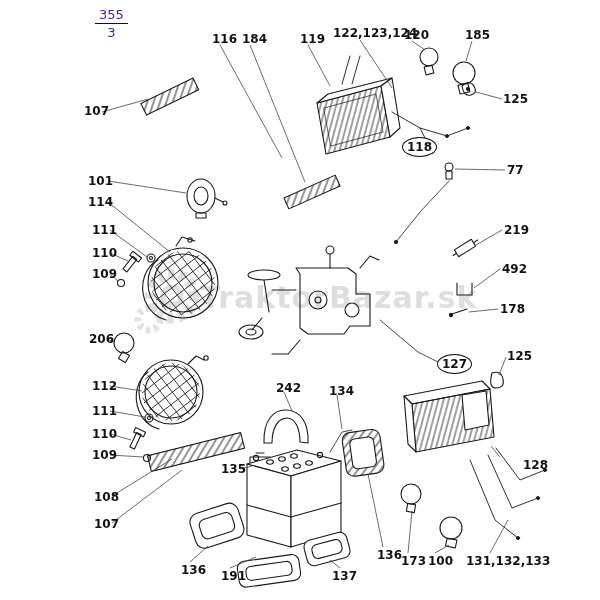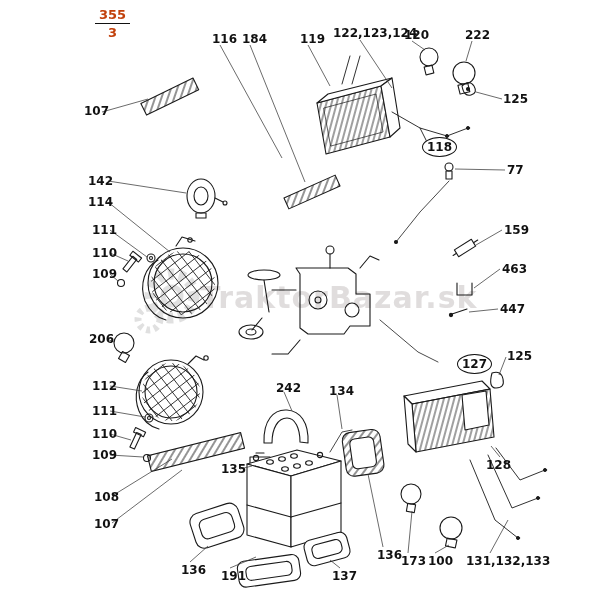--- a/index.html
+++ b/index.html
@@ -6,25 +6,25 @@
   #stage{
     position:relative;width:600px;height:600px;background:#ffffff;overflow:hidden;
     font-family:"DejaVu Sans","Liberation Sans",sans-serif;
   }
   #diagram{position:absolute;left:0;top:0;}
   .lbl{
     position:absolute;font-size:12px;font-weight:600;color:#111;
     white-space:nowrap;line-height:1;
   }
   .lbl.circled{
-    border:1.2px solid #111;border-radius:50%;padding:3px 4px;background:#fff;margin-left:20px;
+    border:1.2px solid #111;border-radius:50%;padding:3px 4px;background:#fff;
   }
   .fig-ref{
-    position:absolute;left:95px;top:7px;text-align:center;color:#c2410c;
-    font-size:13px;font-weight:700;
+    position:absolute;left:95px;top:7px;text-align:center;color:#4c1d95;
+    font-size:13px;font-weight:400;
   }
   .fig-ref .num{display:block;border-bottom:1.6px solid #111;padding:0 4px 1px;}
   .fig-ref .den{display:block;padding-top:1px;}
 </style>
 </head>
 <body>
 
 <div id="stage">
 
   <svg id="diagram" width="600" height="600" viewBox="0 0 600 600">
@@ -351,47 +351,47 @@
       <line x1="490" y1="553" x2="508" y2="520"></line>
     </g>
   </svg>
 
   <div class="fig-ref">
     <span class="num">355</span>
     <span class="den">3</span>
   </div>
 
   <span class="lbl" style="left:84px;top:105px">107</span>
-  <span class="lbl" style="left:88px;top:175px">142</span>
+  <span class="lbl" style="left:88px;top:175px">101</span>
   <span class="lbl" style="left:88px;top:196px">114</span>
   <span class="lbl" style="left:92px;top:224px">111</span>
   <span class="lbl" style="left:92px;top:247px">110</span>
   <span class="lbl" style="left:92px;top:268px">109</span>
   <span class="lbl" style="left:89px;top:333px">206</span>
   <span class="lbl" style="left:92px;top:380px">112</span>
   <span class="lbl" style="left:92px;top:405px">111</span>
   <span class="lbl" style="left:92px;top:428px">110</span>
   <span class="lbl" style="left:92px;top:449px">109</span>
   <span class="lbl" style="left:94px;top:491px">108</span>
   <span class="lbl" style="left:94px;top:518px">107</span>
   <span class="lbl" style="left:212px;top:33px">116</span>
   <span class="lbl" style="left:242px;top:33px">184</span>
   <span class="lbl" style="left:300px;top:33px">119</span>
   <span class="lbl" style="left:333px;top:27px">122,123,124</span>
   <span class="lbl" style="left:404px;top:29px">120</span>
-  <span class="lbl" style="left:465px;top:29px">222</span>
+  <span class="lbl" style="left:465px;top:29px">185</span>
   <span class="lbl" style="left:503px;top:93px">125</span>
   <span class="lbl circled" style="left:402px;top:137px">118</span>
   <span class="lbl" style="left:507px;top:164px">77</span>
-  <span class="lbl" style="left:504px;top:224px">159</span>
-  <span class="lbl" style="left:502px;top:263px">463</span>
-  <span class="lbl" style="left:500px;top:303px">447</span>
+  <span class="lbl" style="left:504px;top:224px">219</span>
+  <span class="lbl" style="left:502px;top:263px">492</span>
+  <span class="lbl" style="left:500px;top:303px">178</span>
   <span class="lbl circled" style="left:437px;top:354px">127</span>
   <span class="lbl" style="left:507px;top:350px">125</span>
-  <span class="lbl" style="left:486px;top:459px">128</span>
+  <span class="lbl" style="left:523px;top:459px">128</span>
   <span class="lbl" style="left:276px;top:382px">242</span>
   <span class="lbl" style="left:329px;top:385px">134</span>
   <span class="lbl" style="left:221px;top:463px">135</span>
   <span class="lbl" style="left:181px;top:564px">136</span>
   <span class="lbl" style="left:221px;top:570px">191</span>
   <span class="lbl" style="left:332px;top:570px">137</span>
   <span class="lbl" style="left:377px;top:549px">136</span>
   <span class="lbl" style="left:401px;top:555px">173</span>
   <span class="lbl" style="left:428px;top:555px">100</span>
   <span class="lbl" style="left:466px;top:555px">131,132,133</span>

